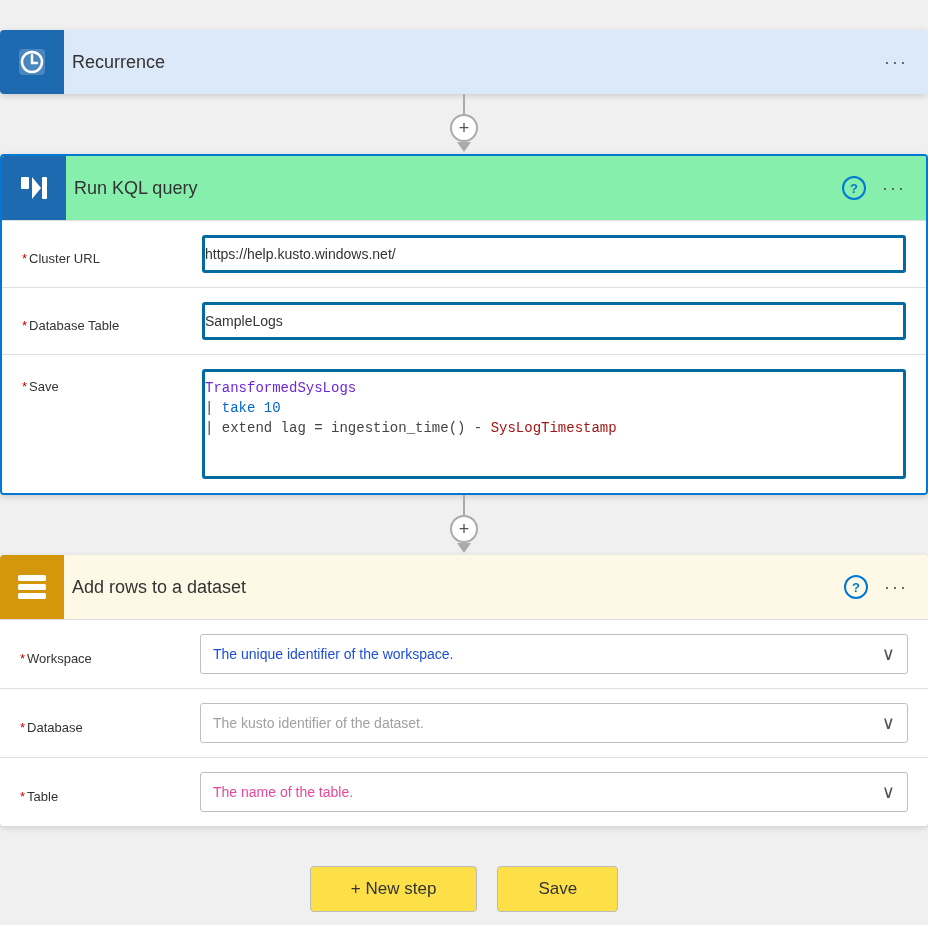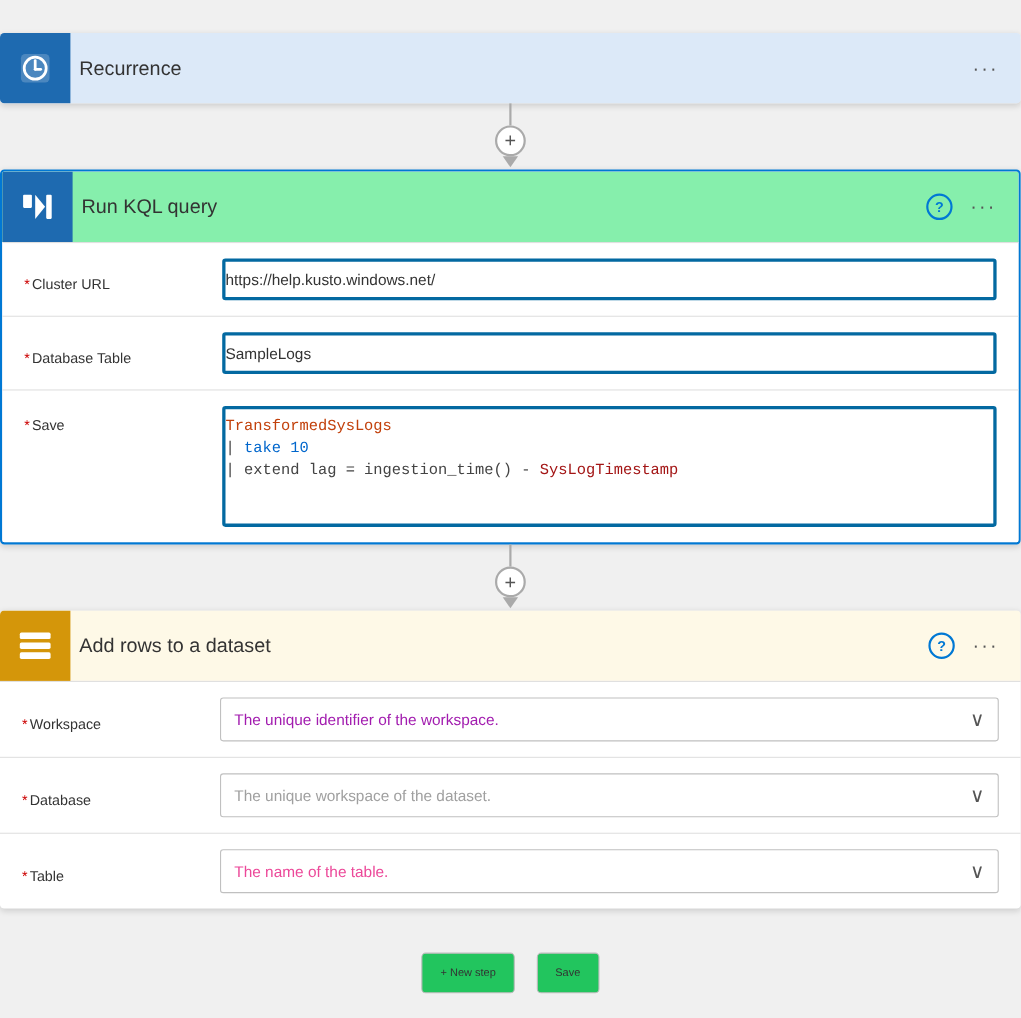--- a/index.html
+++ b/index.html
@@ -228,38 +228,38 @@
 
     
     .bottom-actions {
       display: flex;
       gap: 20px;
       margin-top: 40px;
       justify-content: center;
     }
 
     .action-btn {
-      padding: 12px 16px;
+      padding: 12px 40px;
       border-radius: 4px;
-      font-size: 10px;
+      font-size: 17px;
       cursor: pointer;
       border: 1px solid #bbb;
-      background: #22c55e;
+      background: #fde047;
       color: #333;
       font-family: inherit;
     }
 
     
     .kql-line {
       display: block;
       font-family: 'Consolas', 'Courier New', monospace;
       font-size: 14px;
     }
     .kql-main {
-      color: #c2410c;
+      color: #6d28d9;
     }
   </style>
 </head>
 <body>
 
 <div class="flow-container">
 
   <div class="step-card recurrence-card">
     <div class="step-header">
       <div class="step-icon">
@@ -356,31 +356,31 @@
         <button class="more-btn">···</button>
       </div>
     </div>
     <div class="step-body">
 
       <div class="field-row">
         <div class="field-label">
           <span class="required">*</span><span>Workspace</span>
         </div>
         <div class="field-select">
-          <span style="color:#a21caf;">The unique identifier of the workspace.</span>
+          <span style="color:#1d4ed8;">The unique identifier of the workspace.</span>
           <span class="chevron">∨</span>
         </div>
       </div>
 
       <div class="field-row">
         <div class="field-label">
           <span class="required">*</span><span>Database</span>
         </div>
         <div class="field-select">
-          <span style="color:#a0a0a0;">The unique workspace of the dataset.</span>
+          <span style="color:#a0a0a0;">The kusto identifier of the dataset.</span>
           <span class="chevron">∨</span>
         </div>
       </div>
 
       <div class="field-row">
         <div class="field-label">
           <span class="required">*</span><span>Table</span>
         </div>
         <div class="field-select">
           <span style="color:#ec4899;">The name of the table.</span>

